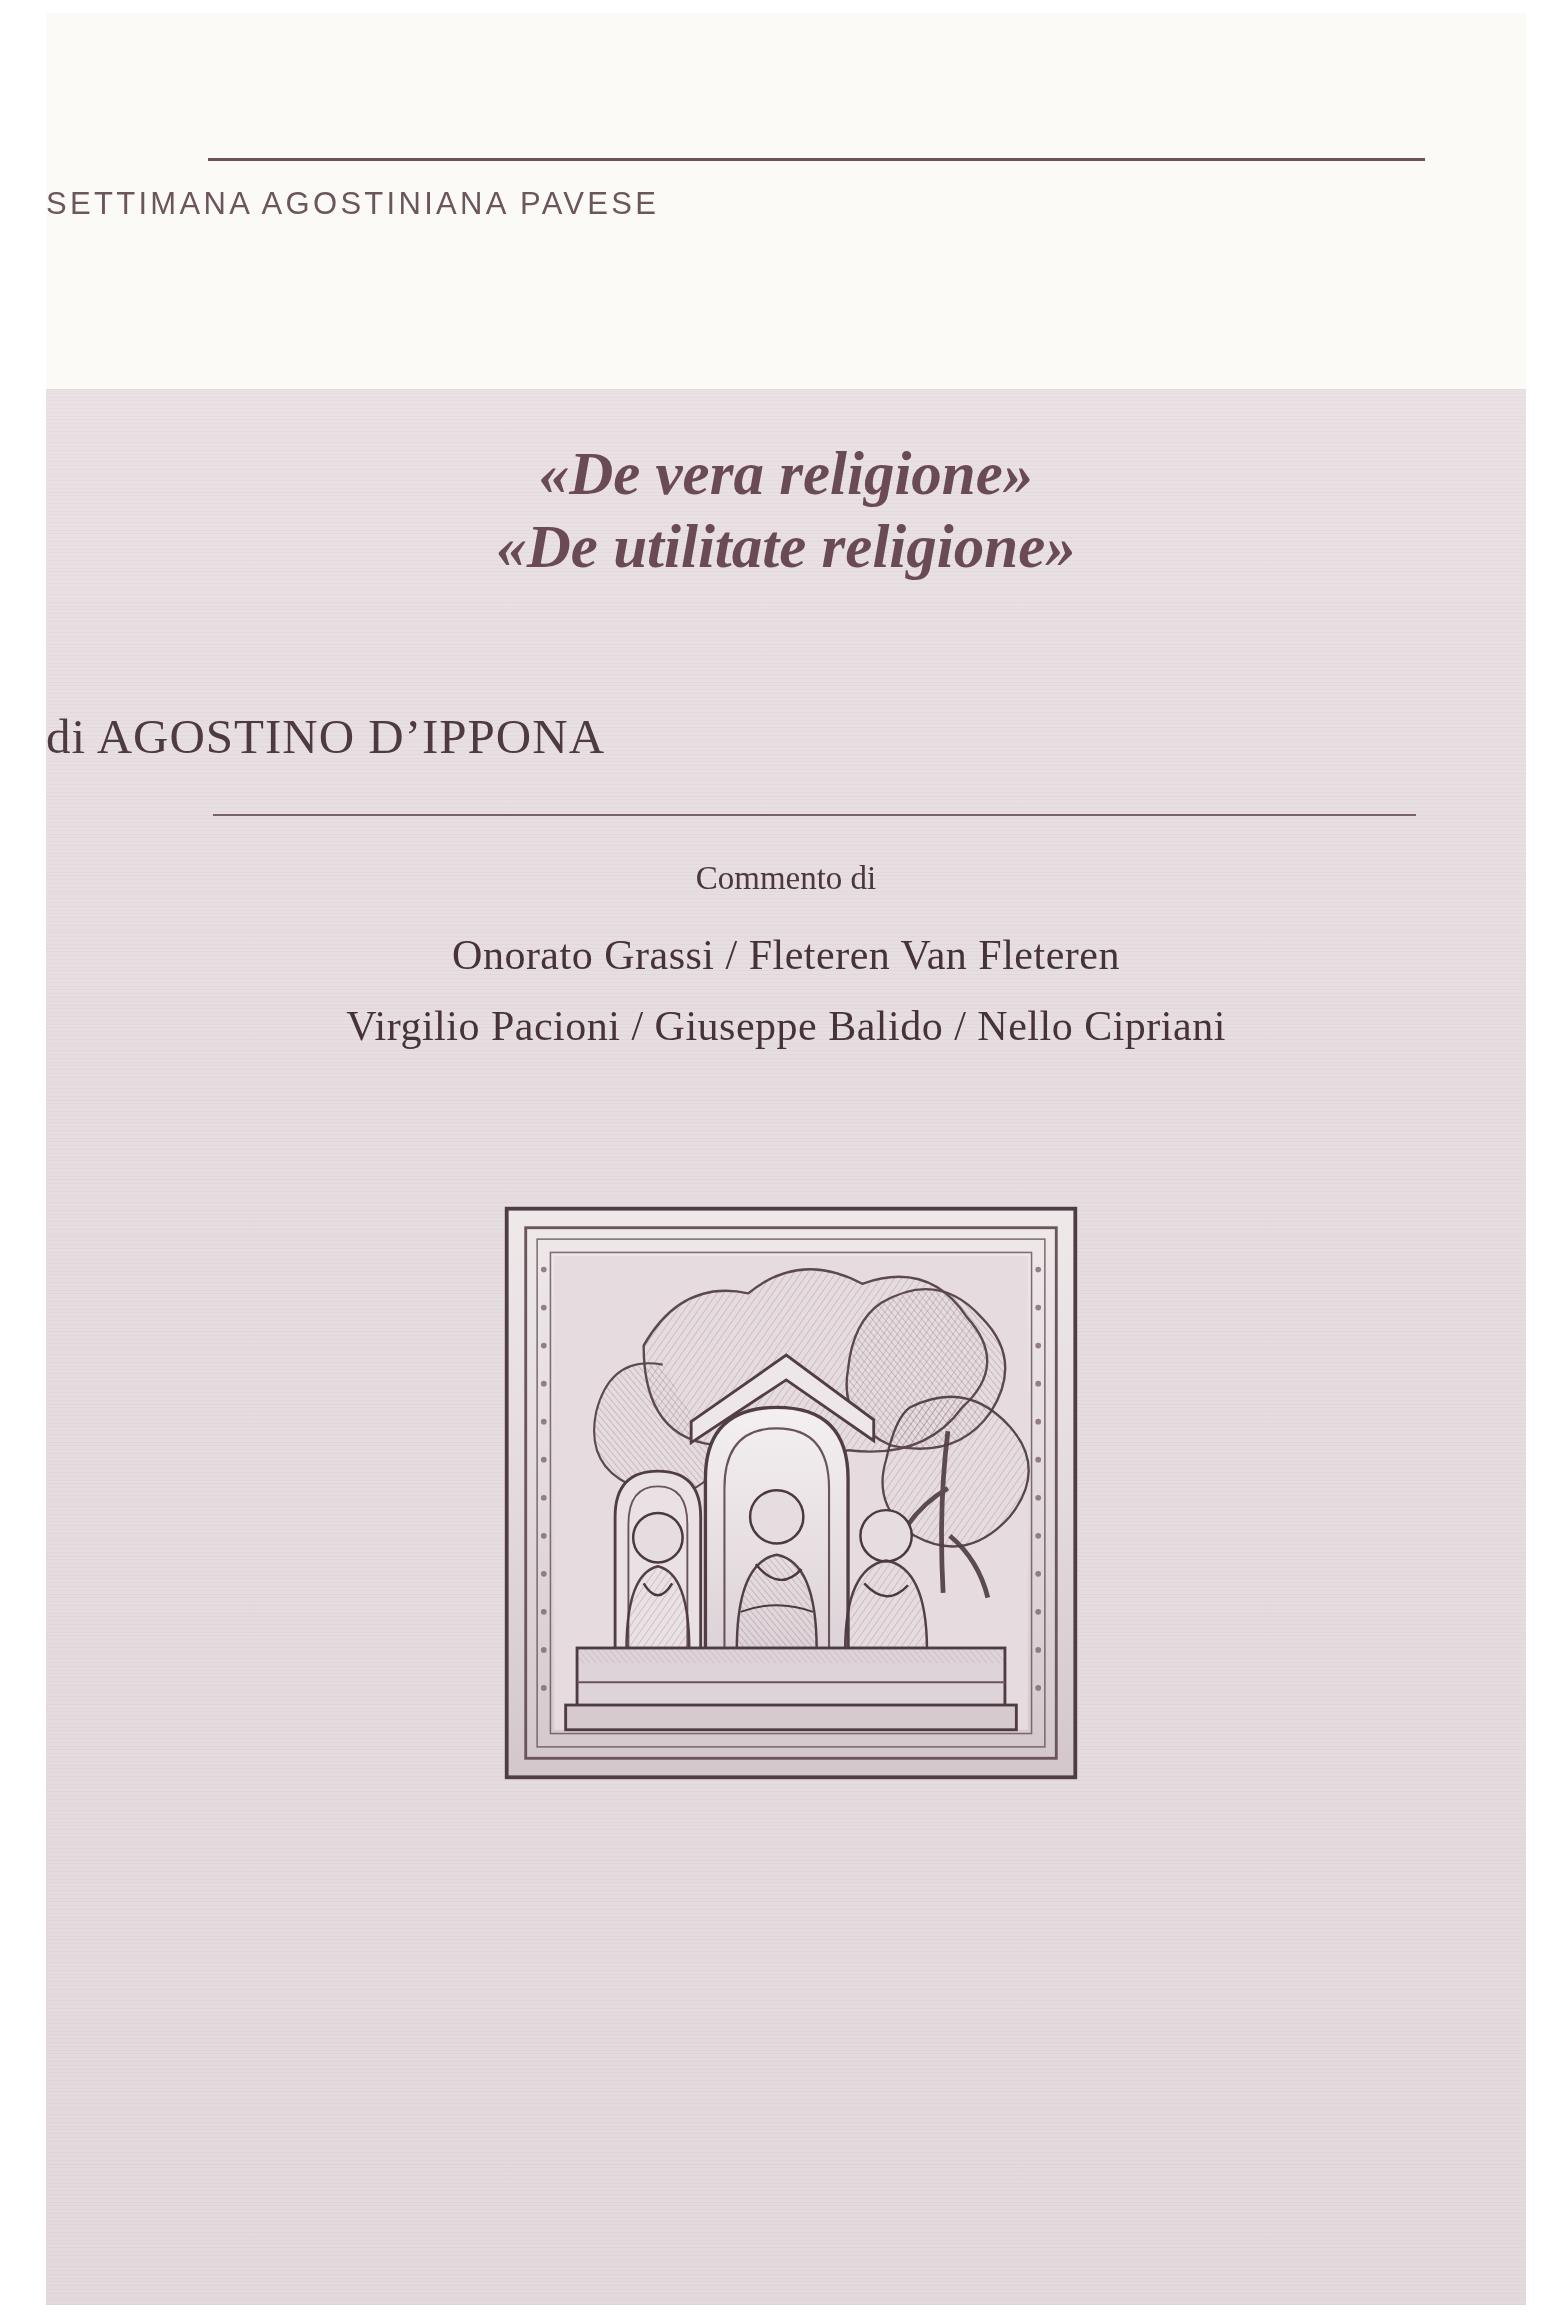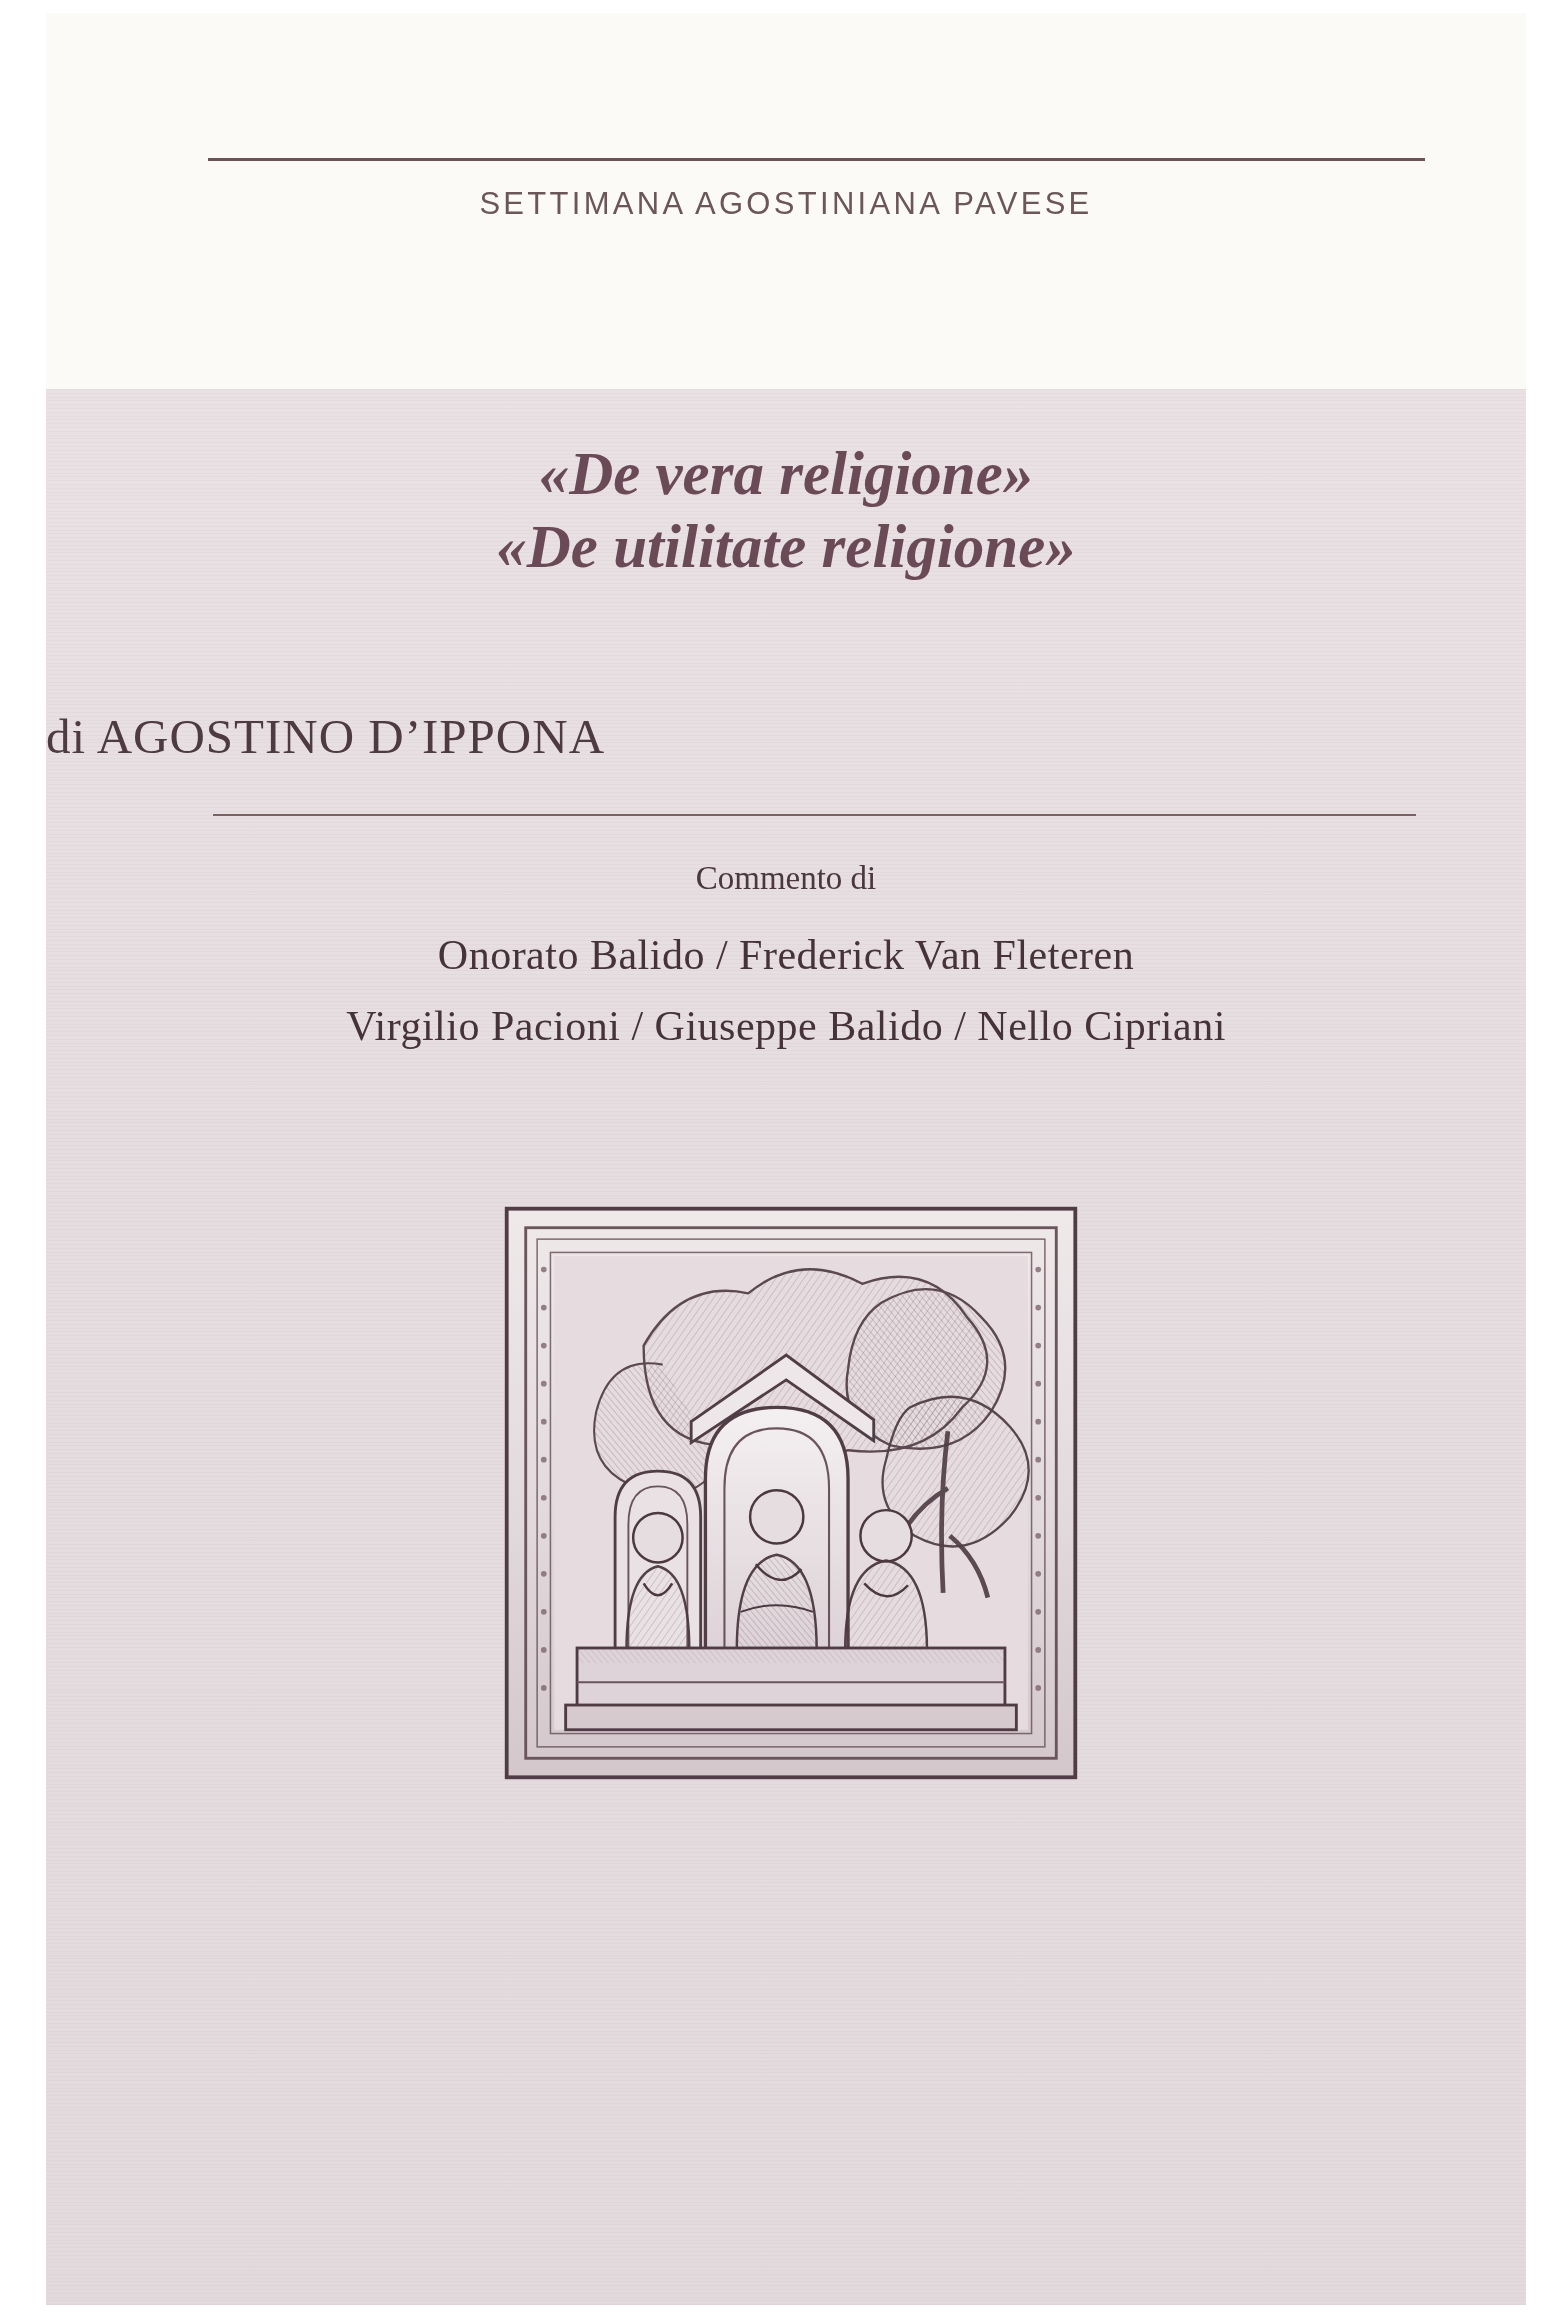--- a/index.html
+++ b/index.html
@@ -63,21 +63,20 @@
     width: 1217px;
     height: 2.9px;
     background: #6d5358;
   }
 
   .series-sub {
     position: absolute;
     left: 0;
     top: 173px;
     width: 100%;
-    text-align: center;
     font-family: "Liberation Sans", sans-serif;
     font-size: 31px;
     letter-spacing: 3.3px;
     color: #6b565c;
     font-weight: 400;
   }
 
   
   .body-area {
     position: absolute;
@@ -192,21 +191,21 @@
         <div class="title-line">«De vera religione»</div>
         <div class="title-line">«De utilitate religione»</div>
       </div>
 
       <div class="author-line">di AGOSTINO D’IPPONA</div>
 
       <div class="mid-rule"></div>
 
       <div class="commento-label">Commento di</div>
 
-      <div class="contrib-line contrib-1">Onorato Balido / Frederick Van Fleteren</div>
+      <div class="contrib-line contrib-1">Onorato Grassi / Fleteren Van Fleteren</div>
       <div class="contrib-line contrib-2">Virgilio Pacioni / Giuseppe Balido / Nello Cipriani</div>
 
       <div class="plate-wrap">
         <svg class="plate" viewBox="0 0 610 610">
           <defs>
             <linearGradient id="stoneg" x1="0" y1="0" x2="0" y2="1">
               <stop offset="0%" stop-color="#efe9ea"></stop>
               <stop offset="55%" stop-color="#e2d9dc"></stop>
               <stop offset="100%" stop-color="#d3c7cc"></stop>
             </linearGradient>

